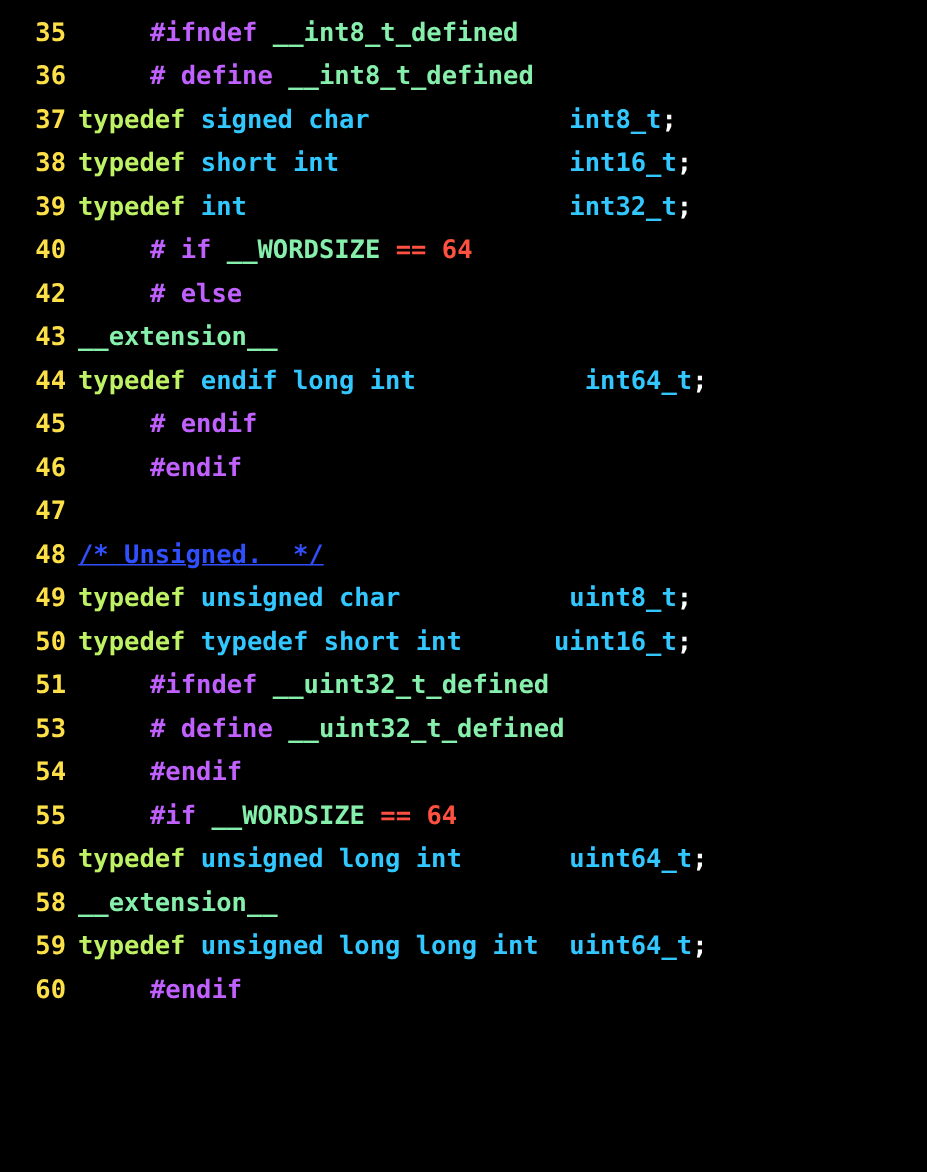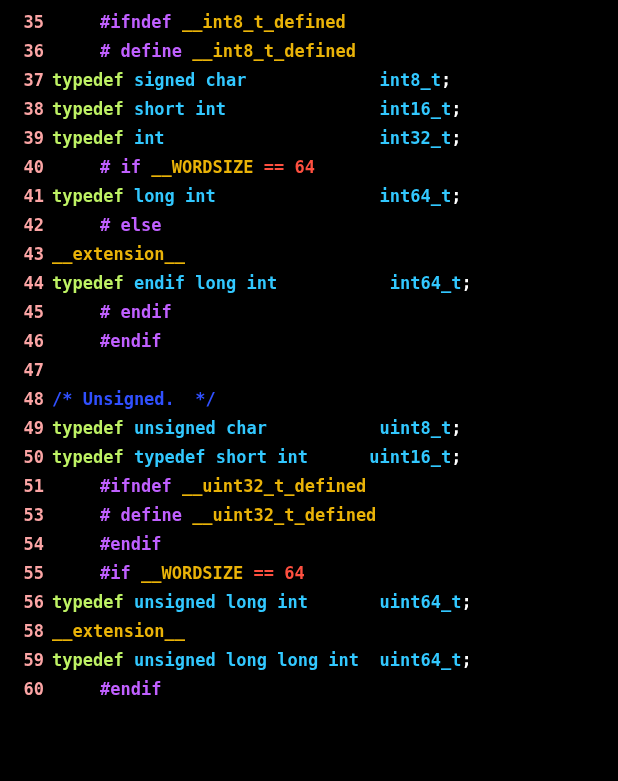--- a/index.html
+++ b/index.html
@@ -13,50 +13,49 @@
     height: 781px;
     box-sizing: border-box;
     overflow: hidden;
     font-weight: bold;
   }
   .line {
     white-space: pre;
     display: flex;
   }
   .lineno {
-    color: #fca5a5;
+    color: #fde047;
     width: 44px;
     text-align: right;
     padding-right: 8px;
     flex-shrink: 0;
     user-select: none;
   }
   .code {
     flex: 1;
   }
   .pp   { color: #c060ff; margin-left: 48px; }  
   .kw   { color: #bef264; }  
   .type { color: #32c8ff; }  
-  .id   { color: #eab308; }  
+  .id   { color: #86efac; }  
   .num  { color: #ff5040; }  
   .op   { color: #ff5040; }  
-  .cmt  { color: #3050ff; }  
+  .cmt  { color: #3050ff; text-decoration: underline; }  
   .punc { color: #ffffff; }  
 </style>
 </head>
 <body>
 
 <div id="editor">
     <div class="line"><span class="lineno">35</span><span class="code"><span class="pp">#ifndef</span><span class="id"> __int8_t_defined</span></span></div>
     <div class="line"><span class="lineno">36</span><span class="code"><span class="pp"># define</span><span class="id"> __int8_t_defined</span></span></div>
     <div class="line"><span class="lineno">37</span><span class="code"><span class="kw">typedef</span><span class="type"> signed char</span><span class="id">             </span><span class="type">int8_t</span><span class="punc">;</span></span></div>
     <div class="line"><span class="lineno">38</span><span class="code"><span class="kw">typedef</span><span class="type"> short int</span><span class="id">               </span><span class="type">int16_t</span><span class="punc">;</span></span></div>
     <div class="line"><span class="lineno">39</span><span class="code"><span class="kw">typedef</span><span class="type"> int</span><span class="id">                     </span><span class="type">int32_t</span><span class="punc">;</span></span></div>
     <div class="line"><span class="lineno">40</span><span class="code"><span class="pp"># if</span><span class="id"> __WORDSIZE </span><span class="op">==</span><span class="id"> </span><span class="num">64</span></span></div>
-    <div class="line"><span class="lineno">41</span><span class="code"><span class="kw">typedef</span><span class="type"> long int</span><span class="id">                </span><span class="type">int64_t</span><span class="punc">;</span></span></div>
     <div class="line"><span class="lineno">42</span><span class="code"><span class="pp"># else</span></span></div>
     <div class="line"><span class="lineno">43</span><span class="code"><span class="id">__extension__</span></span></div>
     <div class="line"><span class="lineno">44</span><span class="code"><span class="kw">typedef</span><span class="type"> endif long int</span><span class="id">           </span><span class="type">int64_t</span><span class="punc">;</span></span></div>
     <div class="line"><span class="lineno">45</span><span class="code"><span class="pp"># endif</span></span></div>
     <div class="line"><span class="lineno">46</span><span class="code"><span class="pp">#endif</span></span></div>
     <div class="line"><span class="lineno">47</span><span class="code"><span class="id"></span></span></div>
     <div class="line"><span class="lineno">48</span><span class="code"><span class="cmt">/* Unsigned.  */</span></span></div>
     <div class="line"><span class="lineno">49</span><span class="code"><span class="kw">typedef</span><span class="type"> unsigned char</span><span class="id">           </span><span class="type">uint8_t</span><span class="punc">;</span></span></div>
     <div class="line"><span class="lineno">50</span><span class="code"><span class="kw">typedef</span><span class="type"> typedef short int</span><span class="id">      </span><span class="type">uint16_t</span><span class="punc">;</span></span></div>
     <div class="line"><span class="lineno">51</span><span class="code"><span class="pp">#ifndef</span><span class="id"> __uint32_t_defined</span></span></div>

